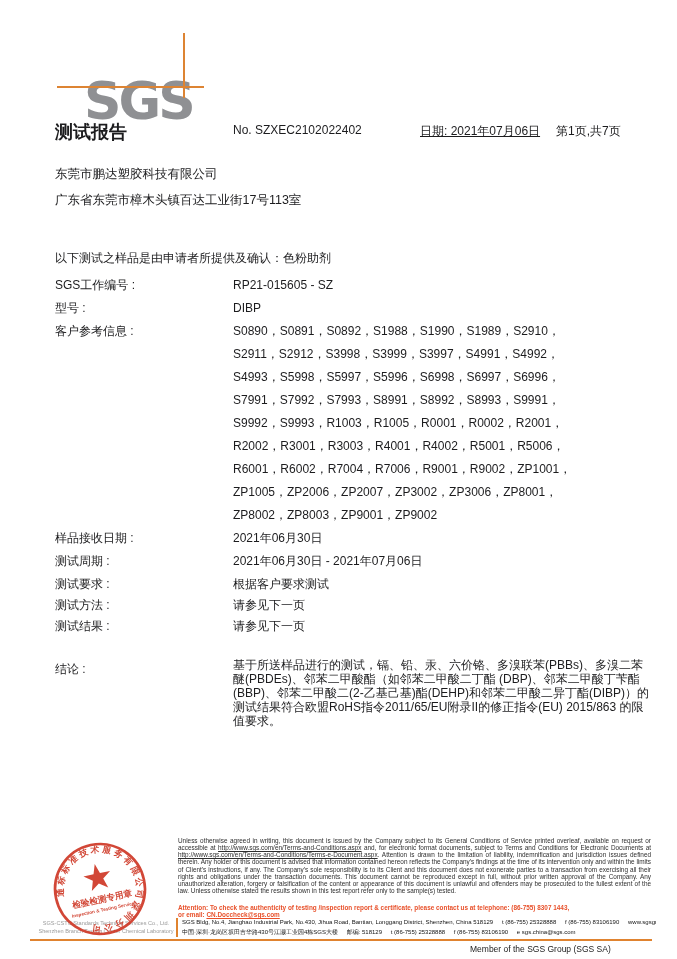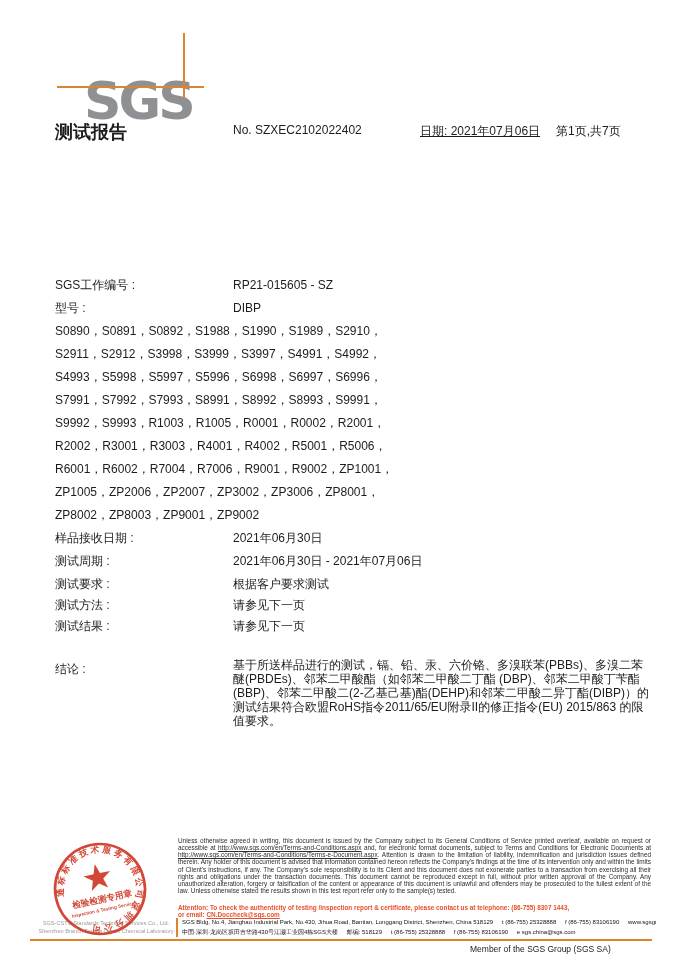--- a/index.html
+++ b/index.html
@@ -55,36 +55,40 @@
   <div class="logo-sgs">SGS</div>
   <div class="logo-hline"></div>
   <div class="logo-vline"></div>
 
   <div class="report-title">测试报告</div>
   <div class="report-no">No. SZXEC2102022402</div>
   <div class="report-date">日期: 2021年07月06日</div>
   <div class="report-page">第1页,共7页</div>
 
   <div class="applicant">
+    <div>东莞市鹏达塑胶科技有限公司</div>
+    <div>广东省东莞市樟木头镇百达工业街17号113室</div>
   </div>
 
+  <div class="statement">以下测试之样品是由申请者所提供及确认：色粉助剂</div>
 
   <div class="fields">
 
     <div class="field-row">
       <div class="field-label">SGS工作编号 :</div>
       <div class="field-value">RP21-015605 - SZ</div>
     </div>
 
     <div class="field-row">
       <div class="field-label">型号 :</div>
       <div class="field-value">DIBP</div>
     </div>
 
     <div class="field-row">
+      <div class="field-label">客户参考信息 :</div>
       <div class="field-value">
         <div class="ref-line">S0890，S0891，S0892，S1988，S1990，S1989，S2910，</div>
         <div class="ref-line">S2911，S2912，S3998，S3999，S3997，S4991，S4992，</div>
         <div class="ref-line">S4993，S5998，S5997，S5996，S6998，S6997，S6996，</div>
         <div class="ref-line">S7991，S7992，S7993，S8991，S8992，S8993，S9991，</div>
         <div class="ref-line">S9992，S9993，R1003，R1005，R0001，R0002，R2001，</div>
         <div class="ref-line">R2002，R3001，R3003，R4001，R4002，R5001，R5006，</div>
         <div class="ref-line">R6001，R6002，R7004，R7006，R9001，R9002，ZP1001，</div>
         <div class="ref-line">ZP1005，ZP2006，ZP2007，ZP3002，ZP3006，ZP8001，</div>
         <div class="ref-line">ZP8002，ZP8003，ZP9001，ZP9002</div>

